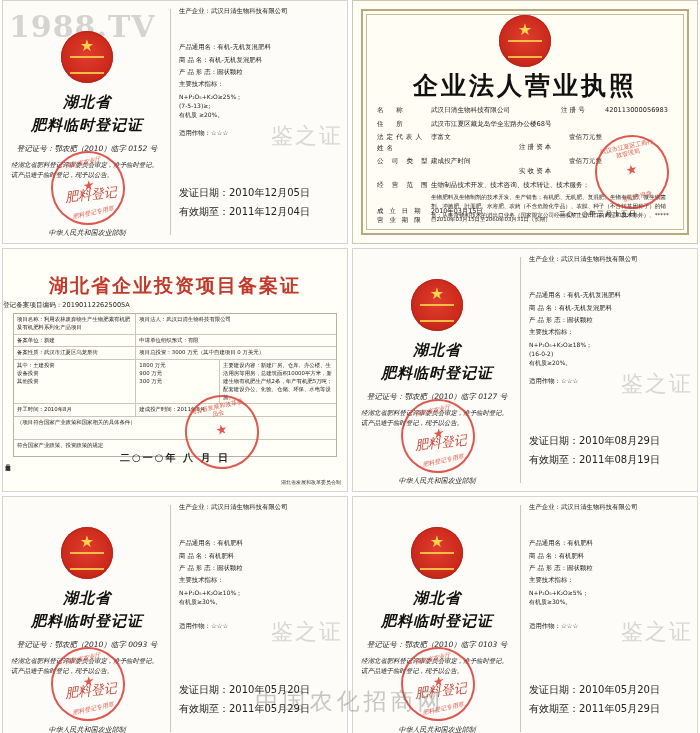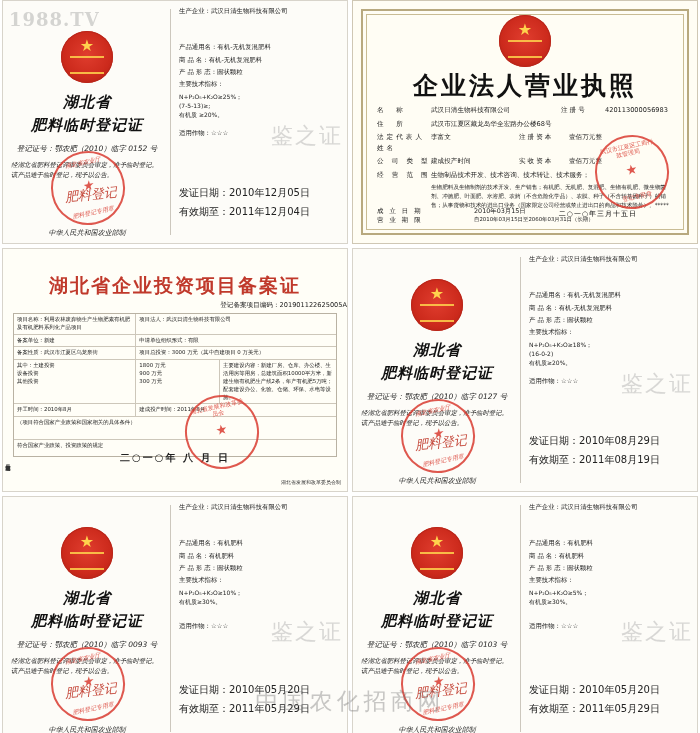--- a/index.html
+++ b/index.html
@@ -104,41 +104,41 @@
   .lic .inner2{position:absolute;inset:3px;border:1px solid #c9bc94;}
   .lic .emb{position:absolute;left:50%;transform:translateX(-50%);top:14px;}
   .lic .ttl{
     position:absolute;left:0;right:0;top:68px;text-align:center;
     font-size:25px;letter-spacing:3px;color:#111;
   }
   .lic .body{position:absolute;left:24px;right:20px;top:104px;font-size:6.6px;color:#222;line-height:1.6;}
   .lic .r{display:flex;margin-bottom:3px;}
   .lic .k{width:54px;letter-spacing:3px;flex:none;}
   .lic .v{flex:1;}
-  .lic .k2{width:50px;letter-spacing:2px;flex:none;}
-  .lic .rr{display:flex;gap:43px;}
+  .lic .k2{width:50px;letter-spacing:2px;flex:none;margin-top:10px;}
+  .lic .rr{display:flex;}
   .lic .scope{font-size:5.6px;line-height:1.55;}
   .lic .bot{position:absolute;left:24px;right:20px;bottom:18px;font-size:6.4px;color:#222;}
   .lic .date{position:absolute;right:60px;bottom:24px;font-size:7px;letter-spacing:1px;}
   
   .file{background:#fffef7;}
   .file .ttl{position:absolute;left:0;right:0;top:24px;text-align:center;font-size:19px;letter-spacing:2px;color:#c0392b;}
-  .file .sub{position:absolute;left:0;right:0;top:52px;text-align:right;font-size:6.6px;color:#222;}
+  .file .sub{position:absolute;left:0;right:0;top:52px;text-align:left;font-size:6.6px;color:#222;}
   .file .tbl{position:absolute;left:10px;right:10px;top:64px;border:1px solid #b9b2a3;font-size:5.4px;color:#222;}
   .file .tr{display:flex;border-bottom:1px solid #cdc7ba;}
   .file .tr:last-child{border-bottom:none;}
   .file .td{padding:2px 3px;border-right:1px solid #cdc7ba;box-sizing:border-box;line-height:1.45;}
   .file .td:last-child{border-right:none;}
   .file .foot{position:absolute;left:0;right:0;bottom:26px;text-align:center;font-size:10px;color:#222;letter-spacing:2px;}
   .file .lfoot{position:absolute;left:6px;bottom:6px;font-size:5px;color:#333;}
   .file .rfoot{position:absolute;right:6px;bottom:6px;font-size:5px;color:#333;}
   .tv{
     position:absolute;left:6px;top:8px;
     font-family:"DejaVu Serif","Liberation Serif",serif;
-    font-size:18px;font-weight:bold;
+    font-size:30px;font-weight:bold;
     color:rgba(120,120,120,.30);
     letter-spacing:1px;
     text-align:center;
   }
   .brandwm{
     position:absolute;left:0;right:0;bottom:16px;text-align:center;
     font-family:"DejaVu Serif","Liberation Serif",serif;
     font-size:23px;color:rgba(110,110,110,.38);letter-spacing:4px;
     pointer-events:none;
   }

